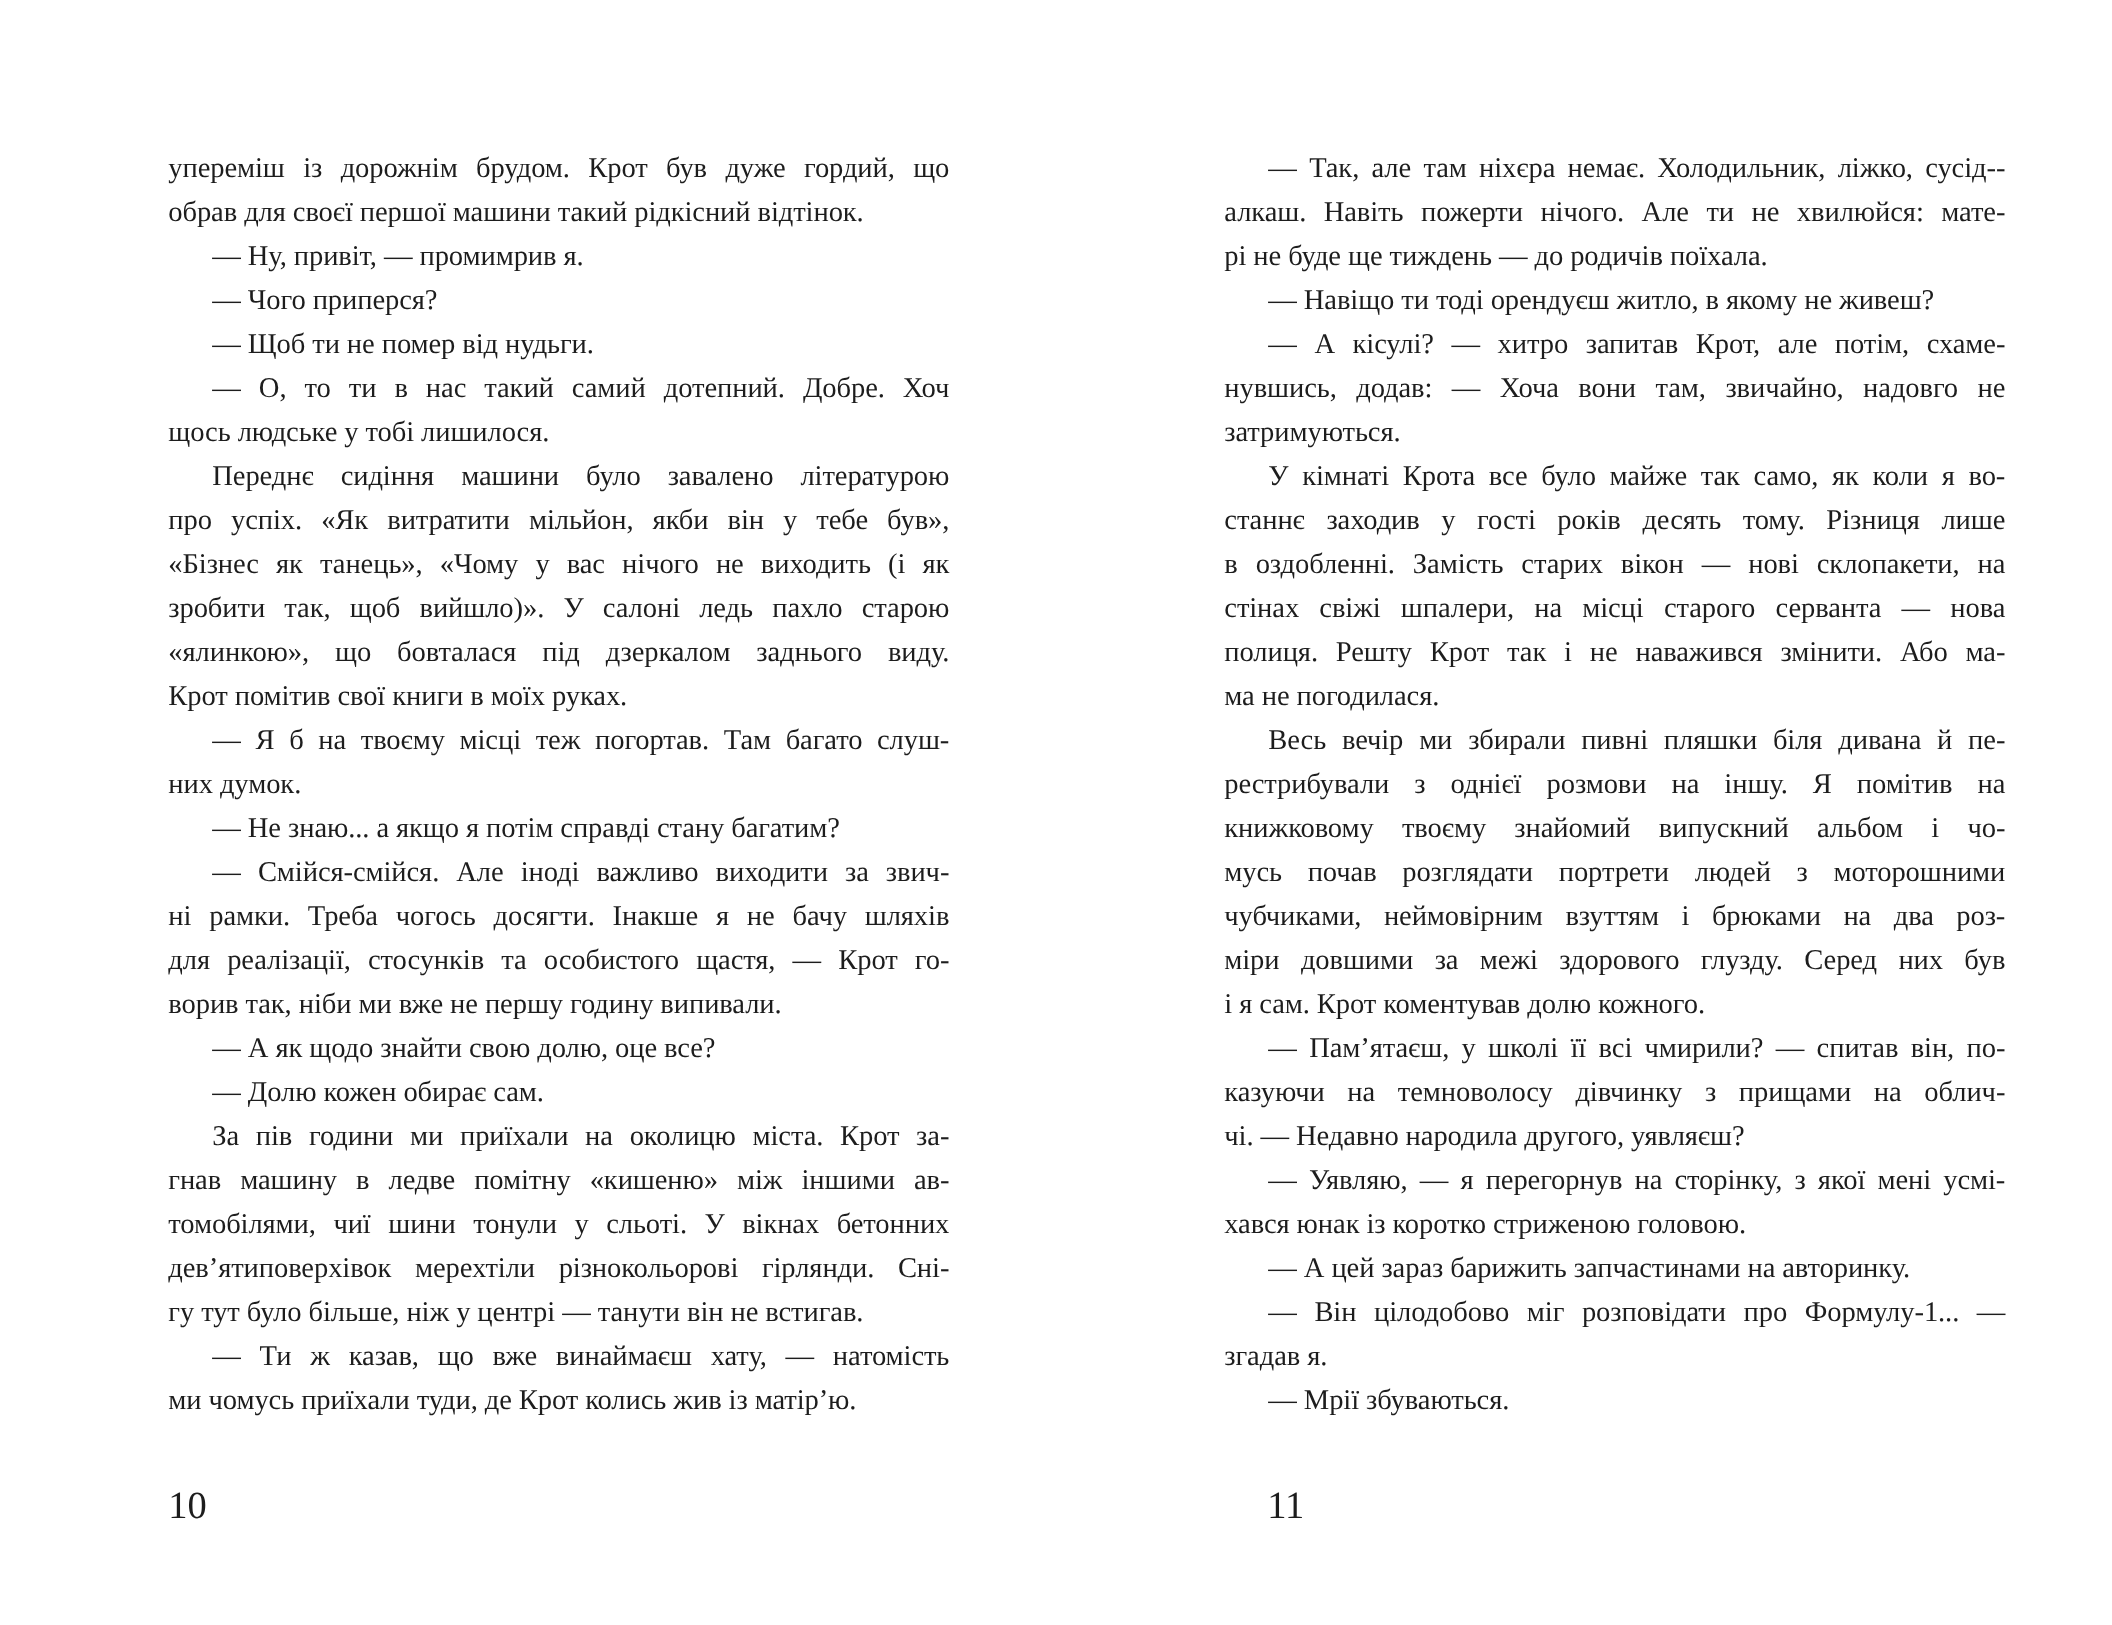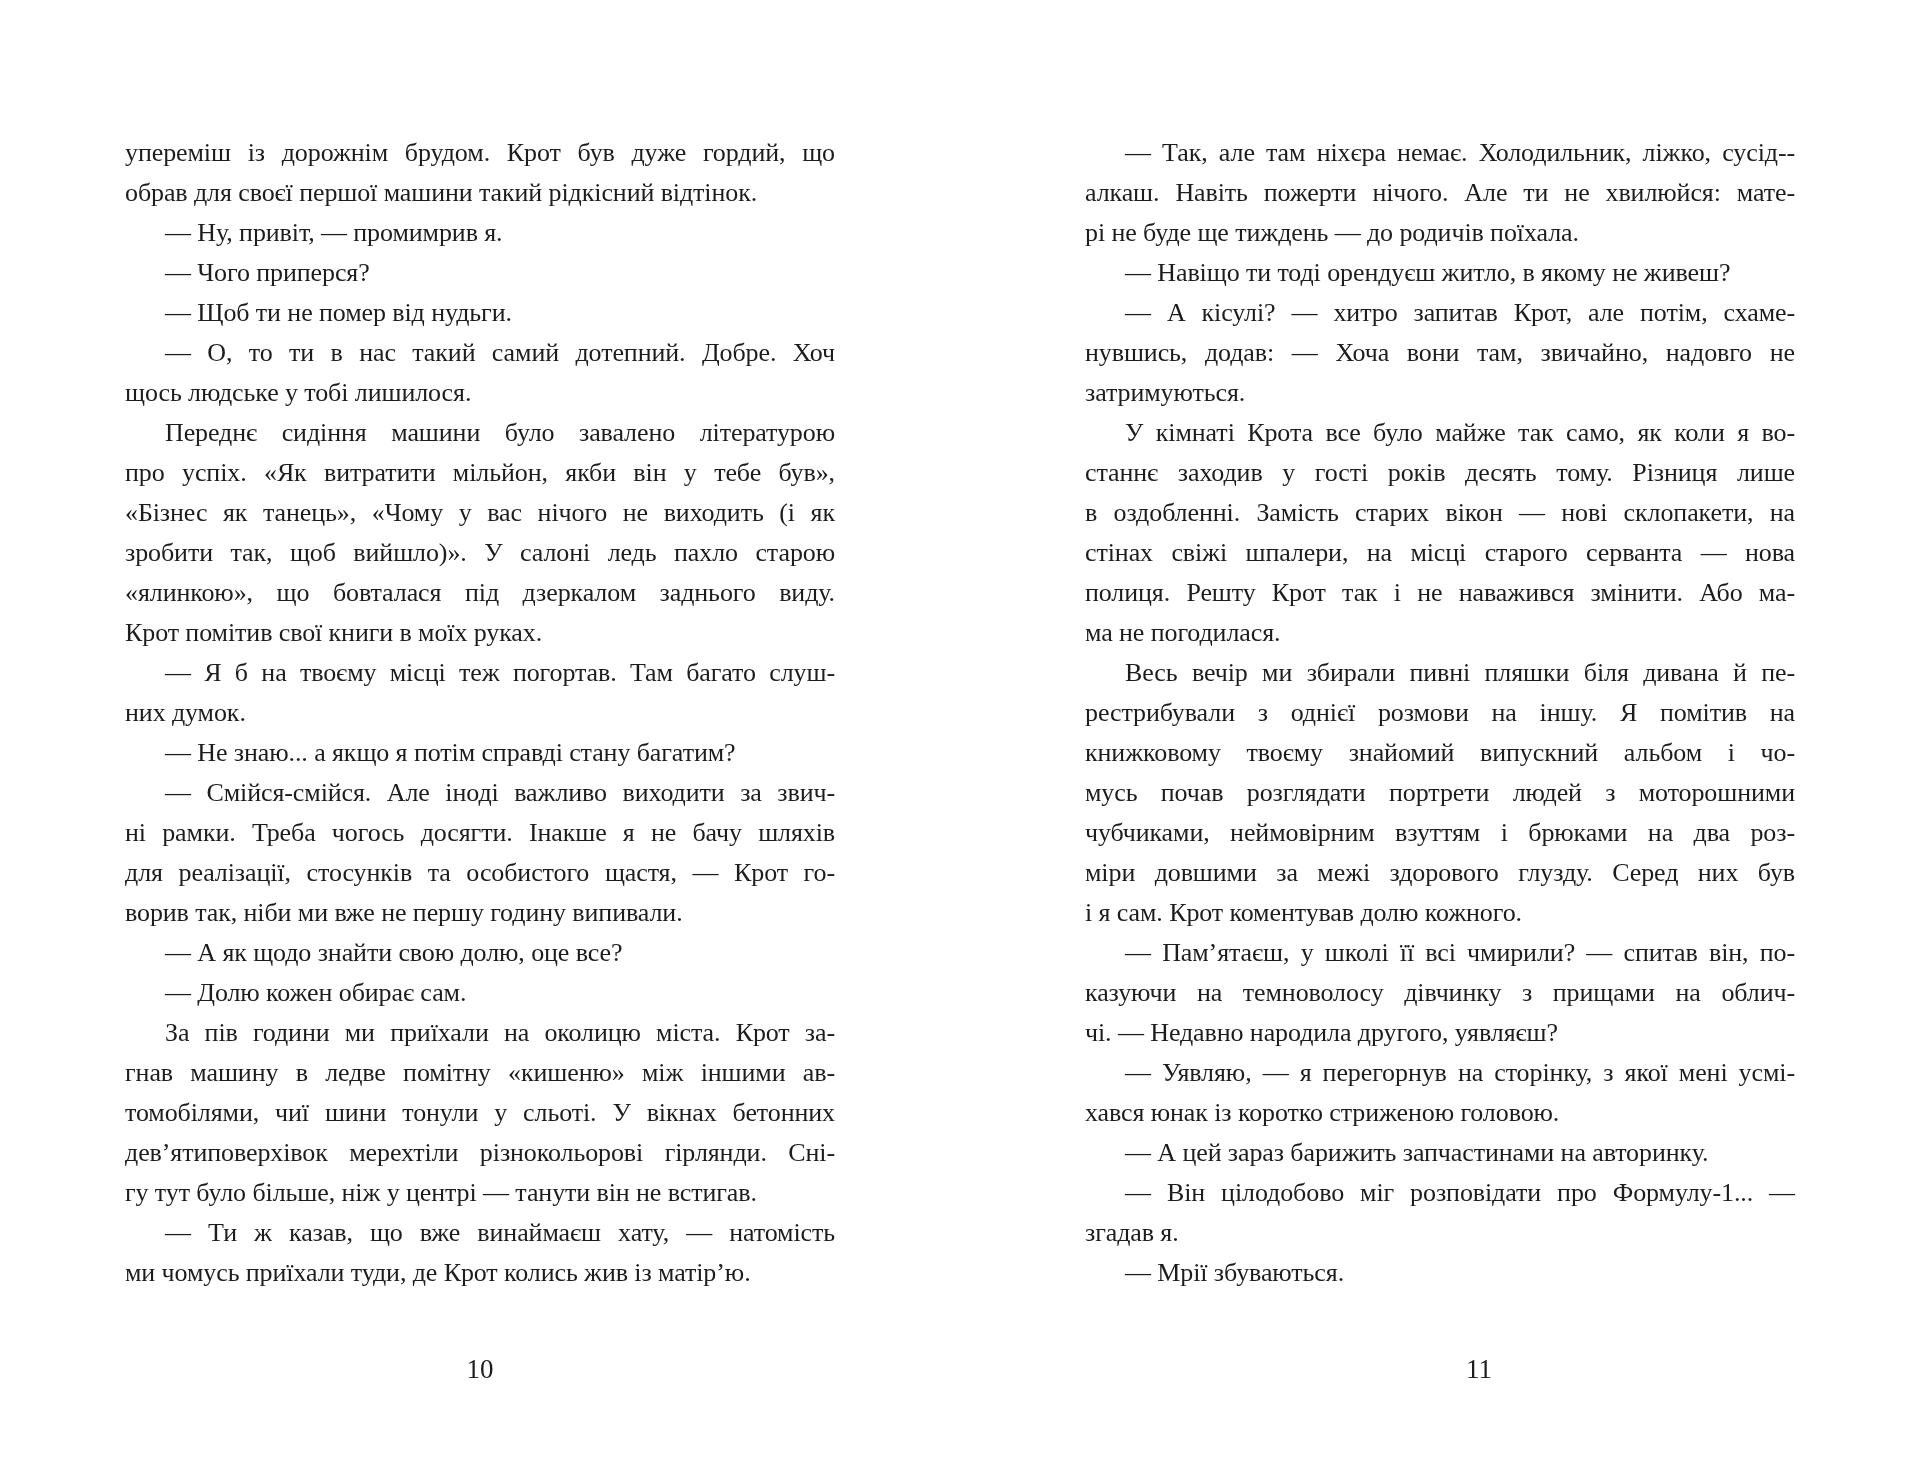--- a/index.html
+++ b/index.html
@@ -8,21 +8,21 @@
     width: 1920px;
     height: 1477px;
     background: #ffffff;
     overflow: hidden;
   }
   body {
     position: relative;
     font-family: "Liberation Serif", "DejaVu Serif", serif;
     color: #1d1d1d;
   }
-  .spread { position: absolute; inset: 0; }
+  .spread { position: absolute; inset: 0; margin-left: 28px; }
   .page { position: absolute; top: 0; height: 100%; }
   .page-left  { left: 125px; width: 710px; }
   .page-right { left: 1085px; width: 710px; font-family: Liberation Serif, serif; }
   .page-text {
     position: absolute;
     top: 133px;
     left: 0;
     width: 100%;
   }
   .line {
@@ -36,22 +36,21 @@
     white-space: normal;
     text-align: justify;
     text-align-last: justify;
   }
   .line.ind { text-indent: 40px; }
   .page-number {
     position: absolute;
     top: 1349px;
     left: 0;
     width: 100%;
-    text-align: center;
-    font-size: 27px;
+    font-size: 35px;
     line-height: 40px;
     color: #1d1d1d;
   }
   .page-right .page-number { left: 39px; }
 </style>
 </head>
 <body>
 
 <div class="spread">
 

